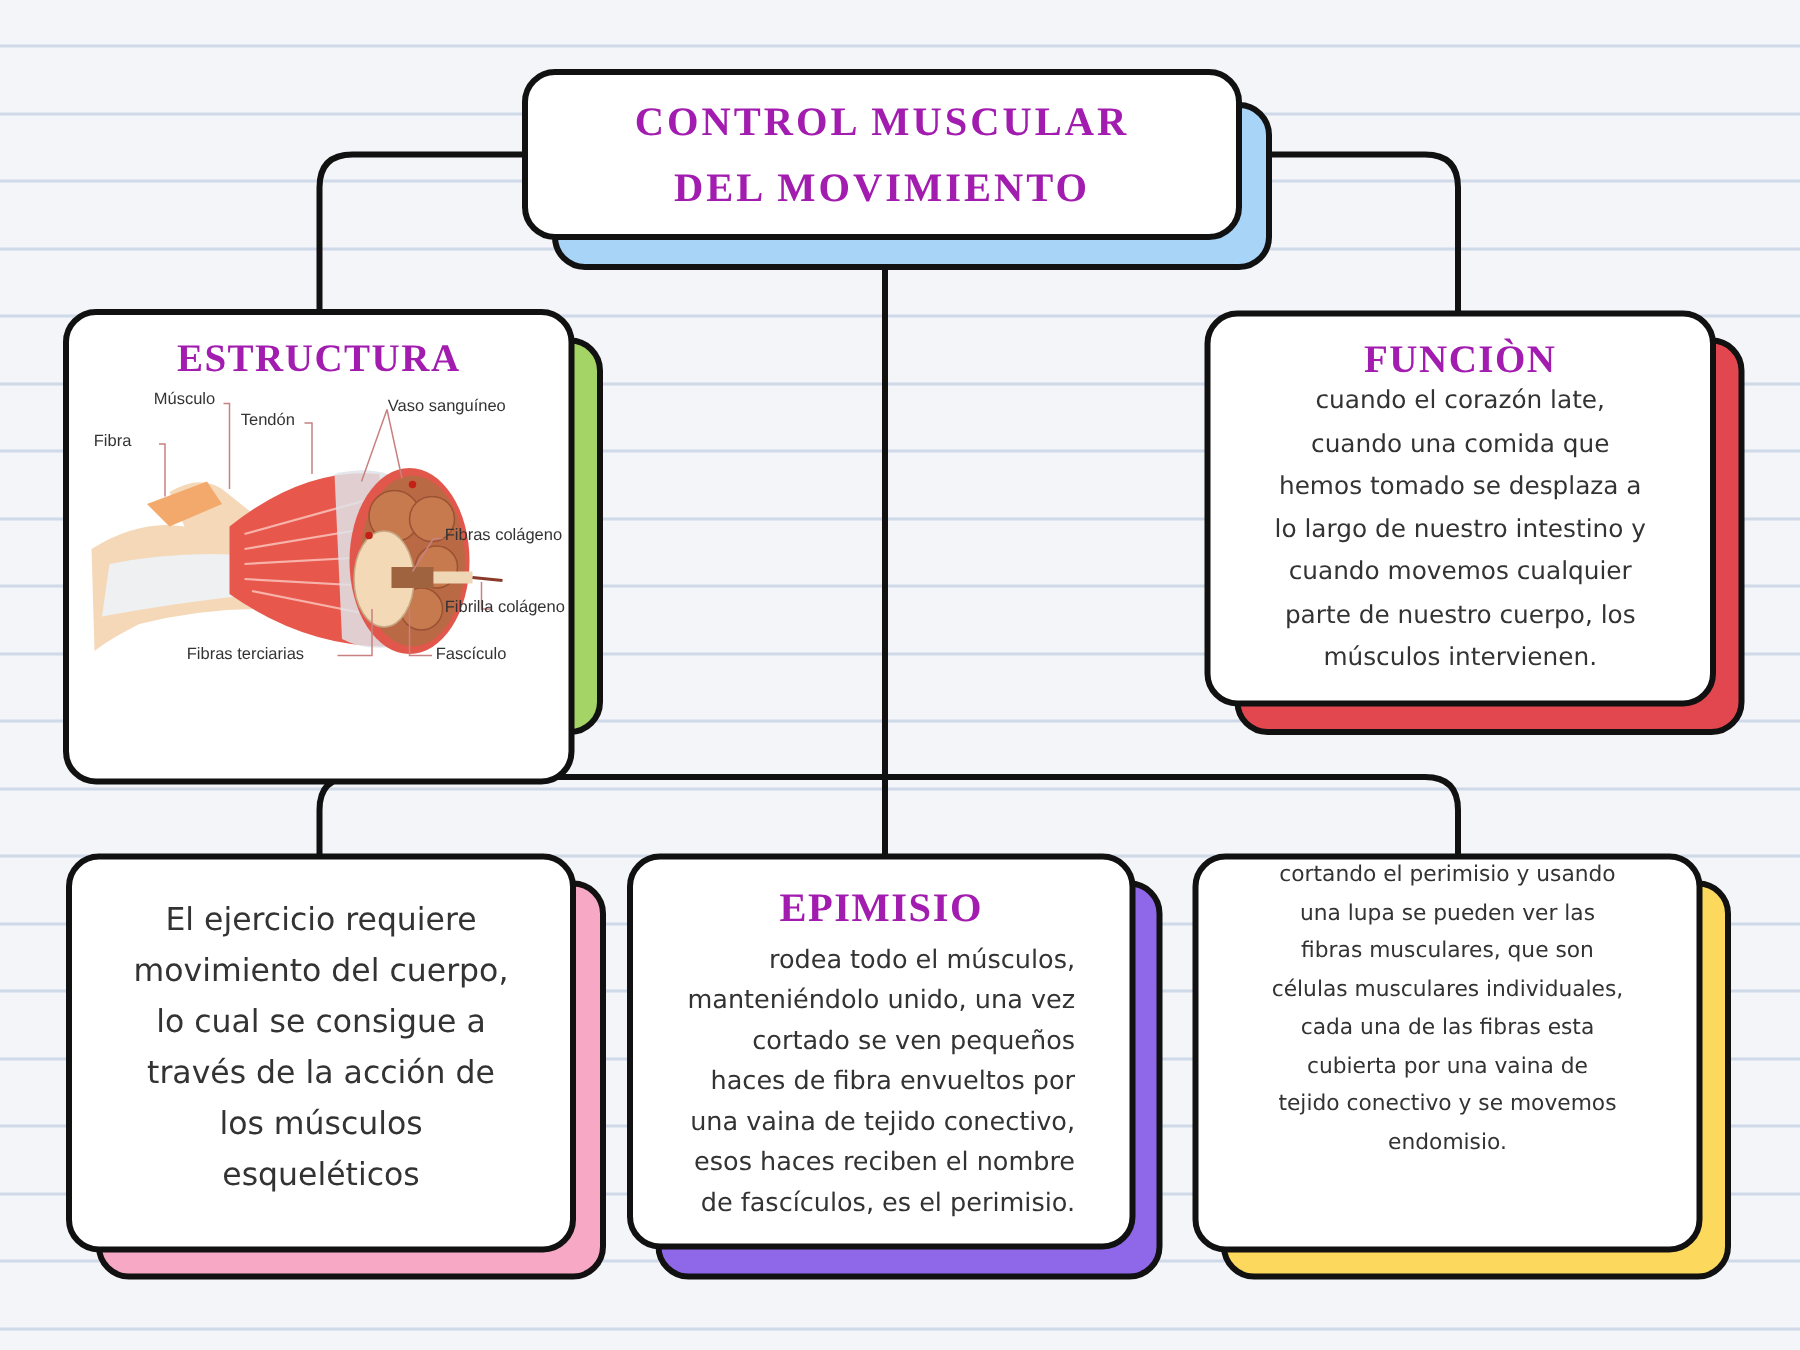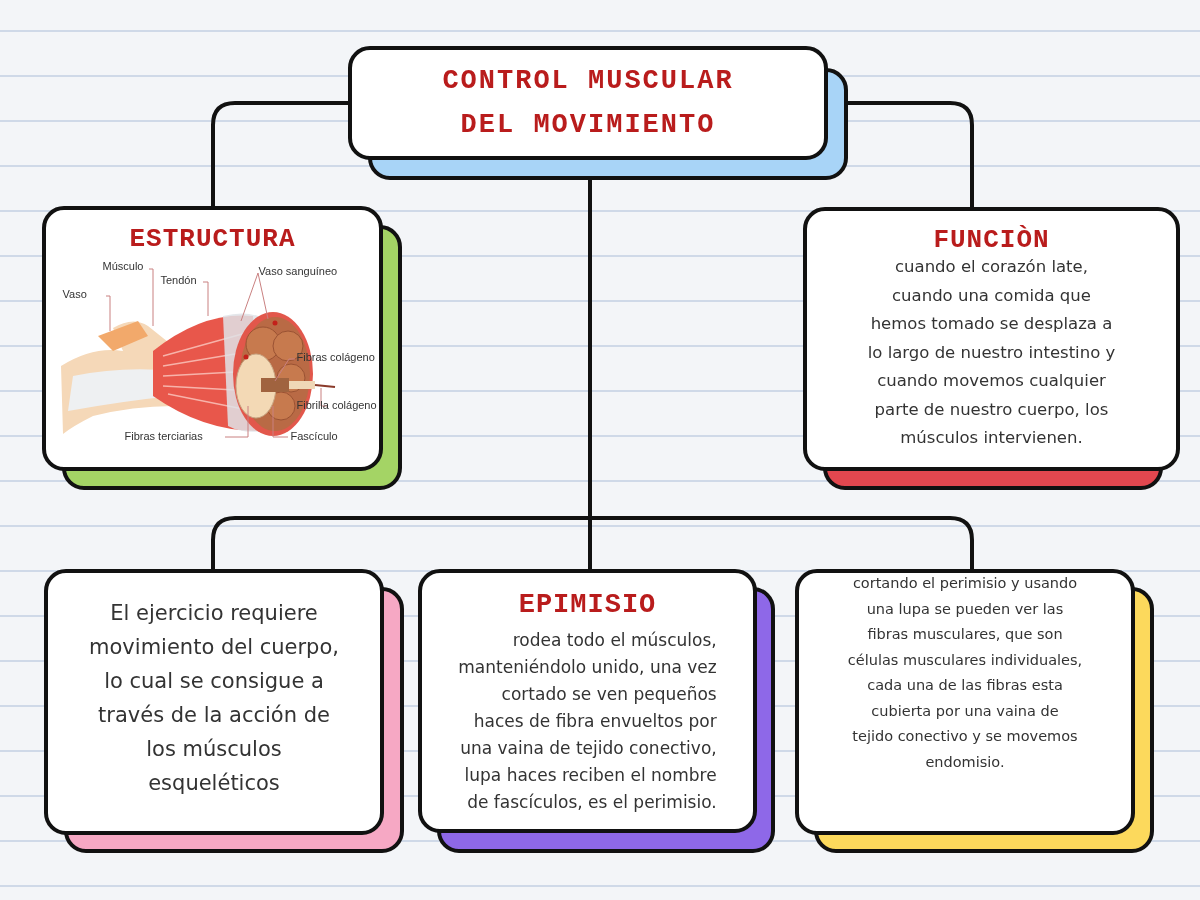--- a/index.html
+++ b/index.html
@@ -20,22 +20,22 @@
   .card .shadow {
     position: absolute; border: 4px solid #111; border-radius: 22px;
   }
   .card .face {
     position: absolute; left: 0; top: 0; background: #fff;
     border: 4px solid #111; border-radius: 22px;
     display: flex; flex-direction: column; align-items: center;
     text-align: center; overflow: hidden;
   }
   .title {
-    font-family: Liberation Mono, monospace;
-    font-weight: bold; letter-spacing: 1px; color: #b91c1c;
+    font-family: Liberation Serif, serif;
+    font-weight: bold; letter-spacing: 1px; color: #a21caf;
   }
   .body-text {
     font-family: "DejaVu Sans", sans-serif; color: #333;
   }
   .sec-title { font-size: 26px; line-height: 30px; }
   .diagram { position: relative; width: 320px; height: 190px; margin-top: 2px; }
   .diagram svg { width: 320px; height: 190px; }
   .lbl { position: absolute; font-family: "Liberation Sans", sans-serif; font-size: 11px; color: #333; white-space: nowrap; }
 </style>
 </head>
@@ -54,21 +54,21 @@
 <div class="card" style="left:348px; top:46px;">
   <div class="shadow" style="left:20px; top:22px; width:480px; height:112px; background:#a8d4f7;"></div>
   <div class="face" style="width:480px; height:114px; justify-content:center;">
     <div class="title" style="font-size:27px; line-height:44px; letter-spacing:2px;">CONTROL MUSCULAR</div>
     <div class="title" style="font-size:27px; line-height:44px; letter-spacing:2px;">DEL MOVIMIENTO</div>
   </div>
 </div>
 
 <div class="card" style="left:42px; top:206px;">
   <div class="shadow" style="left:20px; top:19px; width:340px; height:265px; background:#a4d465;"></div>
-  <div class="face" style="width:341px; height:265px;">
+  <div class="face" style="width:341px; height:317px;">
     <div class="title sec-title" style="margin-top:14px;">ESTRUCTURA</div>
     <div class="diagram">
       <svg viewBox="0 0 320 190">
 
         <path d="M8 110 Q40 90 70 95 L60 72 Q80 60 95 70 L120 90 L120 150 Q80 150 40 160 Q20 170 10 178 Z" fill="#f5d8b8"></path>
         <path d="M45 80 L85 65 L95 80 L60 95 Z" fill="#f2a96b"></path>
         <path d="M20 120 Q70 110 120 115 L120 140 Q70 145 15 155 Z" fill="#eef0f2"></path>
 
         <path d="M100 95 Q150 55 200 60 L205 175 Q150 175 100 140 Z" fill="#e8574b"></path>
         <g stroke="#f7b3aa" stroke-width="1.5">
@@ -100,32 +100,32 @@
           <path d="M205 17 L188 65 M205 17 L215 63"></path>
           <path d="M242 103 H236 L222 125"></path>
           <path d="M268 132 V150 H275"></path>
           <path d="M172 181 H195 V150"></path>
           <path d="M235 181 H220 V150"></path>
         </g>
       </svg>
       <span class="lbl" style="left:50px; top:4px;">Músculo</span>
       <span class="lbl" style="left:108px; top:18px;">Tendón</span>
       <span class="lbl" style="left:206px; top:9px;">Vaso sanguíneo</span>
-      <span class="lbl" style="left:10px; top:32px;">Vaso</span>
+      <span class="lbl" style="left:10px; top:32px;">Fibra</span>
       <span class="lbl" style="left:244px; top:95px;">Fibras colágeno</span>
       <span class="lbl" style="left:244px; top:143px;">Fibrilla colágeno</span>
       <span class="lbl" style="left:72px; top:174px;">Fibras terciarias</span>
       <span class="lbl" style="left:238px; top:174px;">Fascículo</span>
     </div>
   </div>
 </div>
 
 <div class="card" style="left:803px; top:207px;">
   <div class="shadow" style="left:20px; top:18px; width:340px; height:265px; background:#e2474f;"></div>
-  <div class="face" style="width:377px; height:264px;">
+  <div class="face" style="width:341px; height:264px;">
     <div class="title sec-title" style="margin-top:14px;">FUNCIÒN</div>
     <div class="body-text" style="font-size:16.5px; line-height:28.5px; margin-top:-2px;">
       <div>cuando el corazón late,</div>
       <div>cuando una comida que</div>
       <div>hemos tomado se desplaza a</div>
       <div>lo largo de nuestro intestino y</div>
       <div>cuando movemos cualquier</div>
       <div>parte de nuestro cuerpo, los</div>
       <div>músculos intervienen.</div>
     </div>
@@ -149,21 +149,21 @@
 <div class="card" style="left:418px; top:569px;">
   <div class="shadow" style="left:19px; top:18px; width:338px; height:266px; background:#8e68e8;"></div>
   <div class="face" style="width:339px; height:264px;">
     <div class="title sec-title" style="margin-top:17px; font-size:27px;">EPIMISIO</div>
     <div class="body-text" style="font-size:17px; line-height:27px; margin-top:7px;text-align:right;">
       <div>rodea todo el músculos,</div>
       <div>manteniéndolo unido, una vez</div>
       <div>cortado se ven pequeños</div>
       <div>haces de fibra envueltos por</div>
       <div>una vaina de tejido conectivo,</div>
-      <div>lupa haces reciben el nombre</div>
+      <div>esos haces reciben el nombre</div>
       <div>de fascículos, es el perimisio.</div>
     </div>
   </div>
 </div>
 
 <div class="card" style="left:795px; top:569px;">
   <div class="shadow" style="left:19px; top:18px; width:340px; height:266px; background:#fcd95c;"></div>
   <div class="face" style="width:340px; height:266px;">
     <div class="body-text" style="font-size:14.5px; line-height:25.5px; margin-top:-2px;">
       <div>cortando el perimisio y usando</div>

